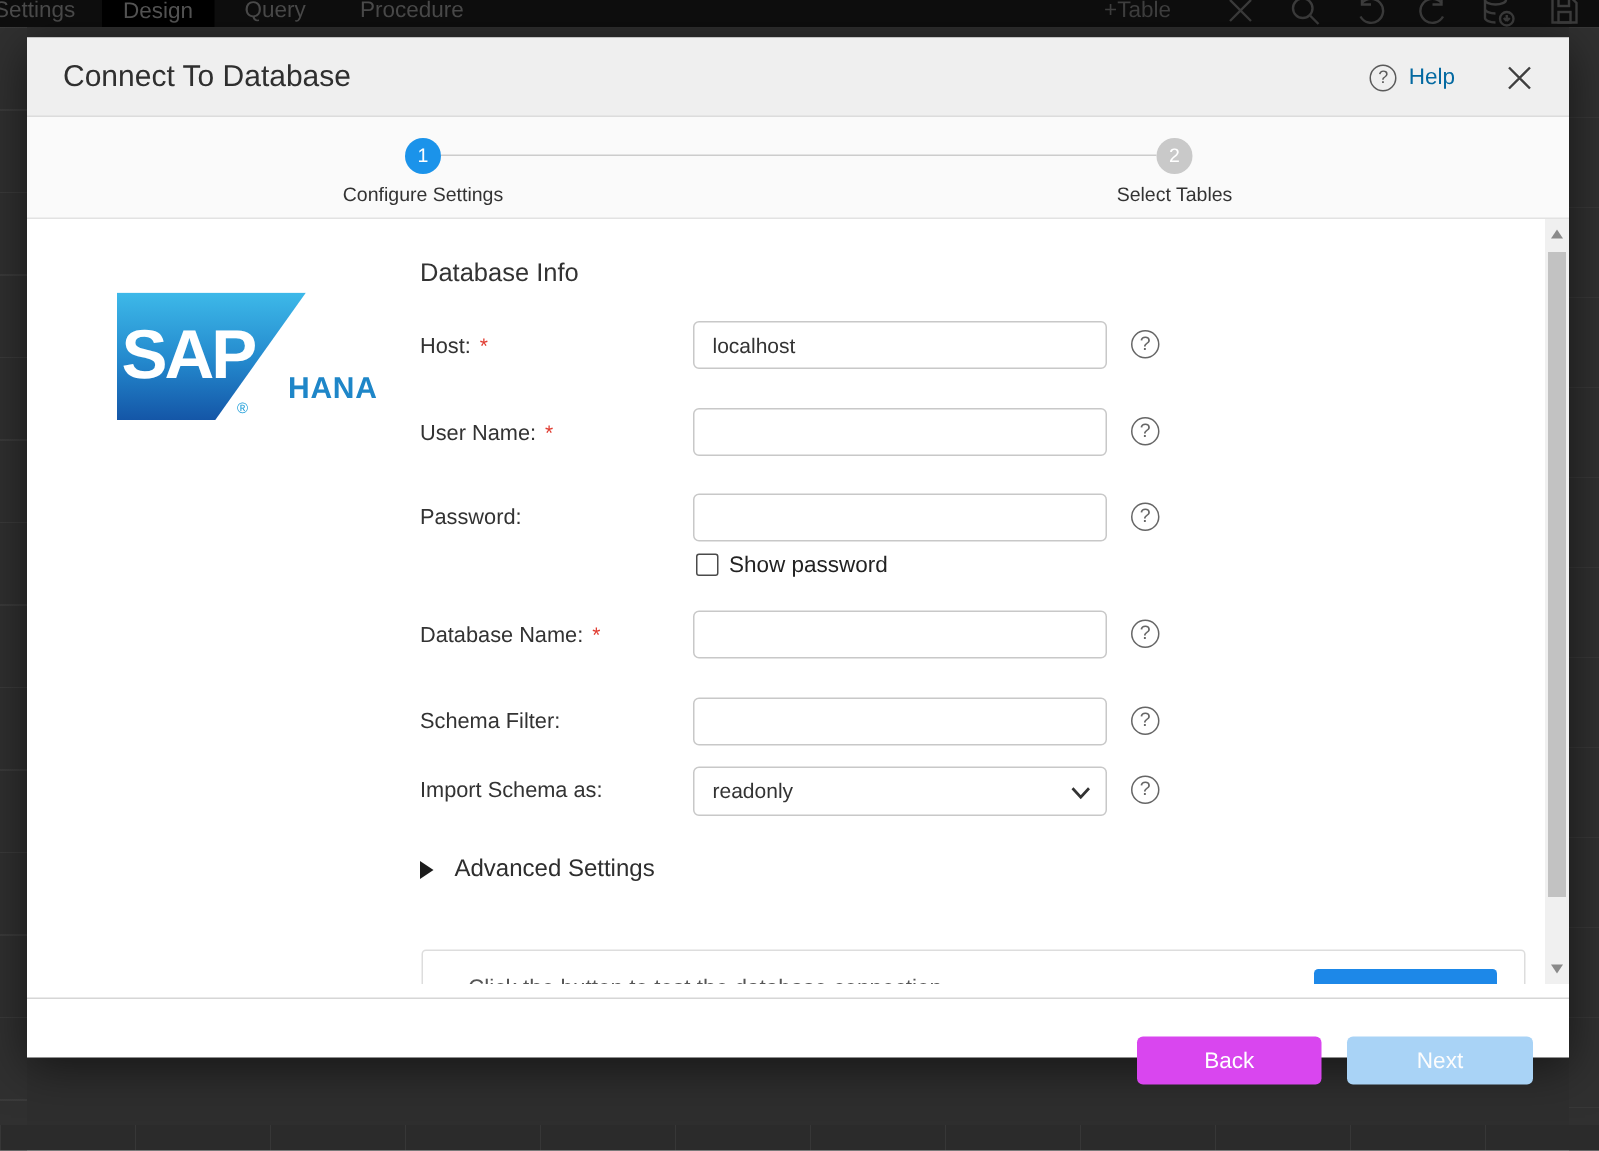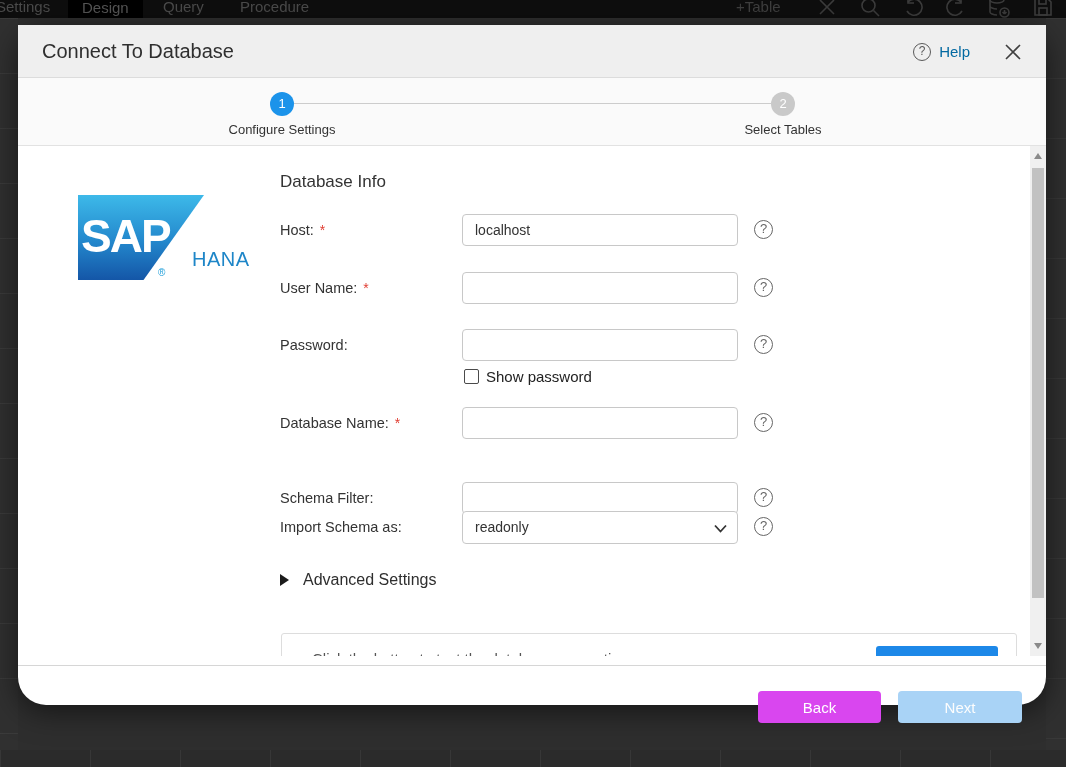--- a/index.html
+++ b/index.html
@@ -15,21 +15,21 @@
   .addtable { position:absolute; top:-2px; font-size:15px; color:#3f3f3f; }
   .strip-left { position:absolute; left:0; top:18px; width:18px; height:749px; background:#303030;
     background-image:repeating-linear-gradient(180deg, rgba(255,255,255,0.05) 0 1px, transparent 1px 55px); z-index:1; }
   .strip-right { position:absolute; left:1046px; top:18px; width:20px; height:749px; background:#303030;
     background-image:repeating-linear-gradient(180deg, rgba(255,255,255,0.04) 0 1px, transparent 1px 60px); z-index:1; }
   .strip-bottom { position:absolute; left:0; top:750px; width:1066px; height:17px; background:#2b2b2b;
     background-image:repeating-linear-gradient(90deg, rgba(255,255,255,0.06) 0 1px, transparent 1px 90px); z-index:1; }
 
   
   .modal { position:absolute; left:18px; top:25px; width:1028px; height:680px; background:#fff;
-    box-shadow:0 6px 30px rgba(0,0,0,0.55); z-index:2;border-radius:28px; }
+    box-shadow:0 6px 30px rgba(0,0,0,0.55); z-index:2; }
 
   .m-header { position:absolute; left:0; top:0; width:100%; height:53px; background:#efefef; border-bottom:1px solid #dcdcdc; }
   .m-title { position:absolute; left:24px; top:0; line-height:53px; font-size:20px; color:#2f2f2f; }
   .m-header-right { position:absolute; right:24px; top:0; height:53px; display:flex; align-items:center; }
   .help-circle { width:18px; height:18px; border:1.5px solid #5a5a5a; border-radius:50%; color:#5a5a5a;
     font-size:12px; line-height:15px; text-align:center; display:inline-block; }
   .help-text { margin-left:8px; font-size:15px; color:#0369a1; }
   .m-close { margin-left:34px; width:18px; height:18px; cursor:pointer; }
   .m-close svg { width:18px; height:18px; stroke:#3f3f3f; stroke-width:1.6; }
 
@@ -40,21 +40,21 @@
   .step-label { position:absolute; top:44px; font-size:13px; color:#333; text-align:center; }
 
   .m-content { position:absolute; left:0; top:121px; width:100%; height:510px; background:#fff; overflow:hidden; }
 
   
   .logo-wrap { position:absolute; left:60px; top:49px; width:180px; height:95px; }
   .logo-shape { position:absolute; left:0; top:0; width:126px; height:85px;
     background:linear-gradient(180deg,#3db9e9 0%, #2387cc 55%, #1456a7 100%);
     clip-path:polygon(0 0, 100% 0, 52% 100%, 0 100%); }
   .logo-sap { position:absolute; left:3px; top:14px; font-size:46px; font-weight:bold; color:#fff; letter-spacing:-2px; }
-  .logo-hana { position:absolute; left:114px; top:53px; font-size:20px; font-weight:normal; color:#1e86c8; letter-spacing:0.5px; }
+  .logo-hana { position:absolute; left:114px; top:53px; font-size:20px; font-weight:bold; color:#1e86c8; letter-spacing:0.5px; }
   .logo-reg { position:absolute; left:80px; top:72px; font-size:10px; color:#1a9cd8; }
 
   
   .form-heading { position:absolute; left:262px; top:26px; font-size:17px; color:#333; }
   .frow { position:absolute; left:0; width:100%; height:32px; }
   .flabel { position:absolute; left:262px; top:8px; font-size:14.5px; color:#333; white-space:nowrap; }
   .req { color:#e03c31; margin-left:6px; font-size:14px; }
   .finput { position:absolute; left:444px; top:0; width:276px; height:32px; border:1px solid #c8c8c8; border-radius:4px;
     font-size:14px; color:#333; padding:0 12px; font-family:"Liberation Sans", sans-serif; background:#fff; outline:none; }
   .fhelp { position:absolute; left:736px; top:6px; width:19px; height:19px; border:1.5px solid #666; border-radius:50%;
@@ -197,21 +197,21 @@
       <span class="cbox"></span>
       <span class="cblabel">Show password</span>
     </div>
 
     <div class="frow" style="top:261px">
       <span class="flabel"><span>Database Name:</span><span class="req">*</span></span>
       <input class="finput" type="text" value="" style="">
       <span class="fhelp">?</span>
     </div>
 
-    <div class="frow" style="top:336px">
+    <div class="frow" style="top:319px">
       <span class="flabel"><span>Schema Filter:</span></span>
       <input class="finput" type="text" value="" style="">
       <span class="fhelp">?</span>
     </div>
 
     <div class="frow" style="top:365px">
       <span class="flabel"><span>Import Schema as:</span></span>
       <div class="fselect">
         <span>readonly</span>
         <svg viewBox="0 0 13 9">

